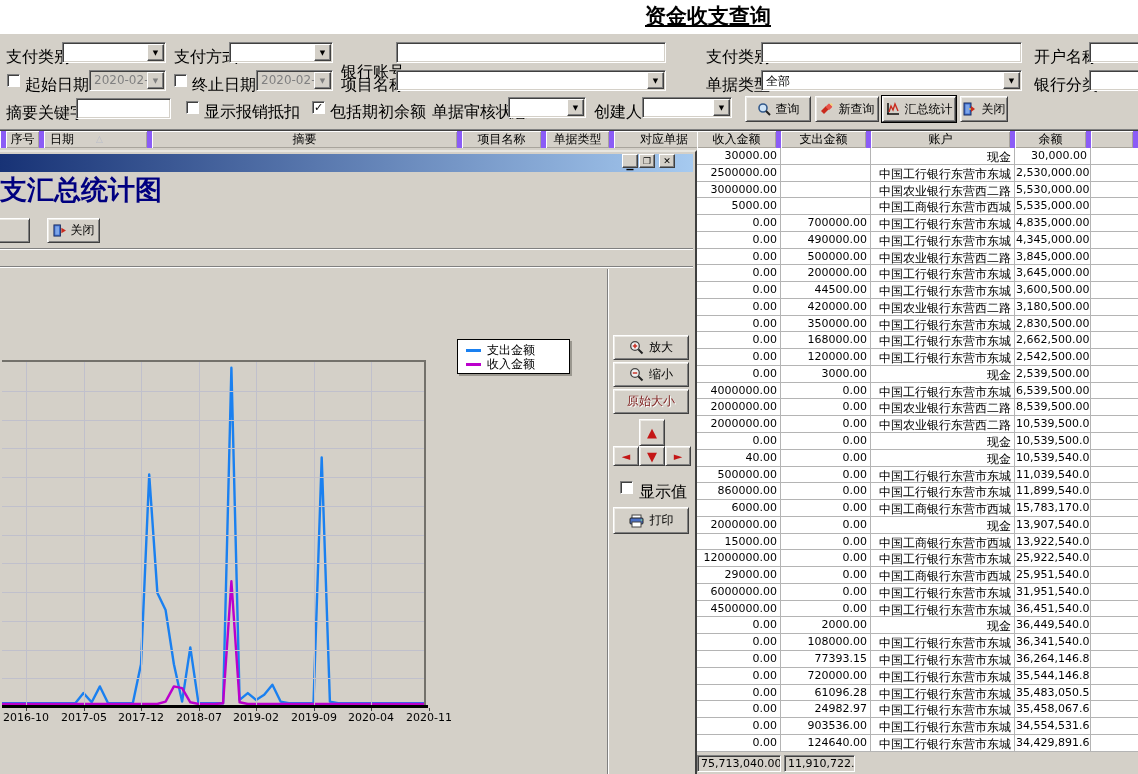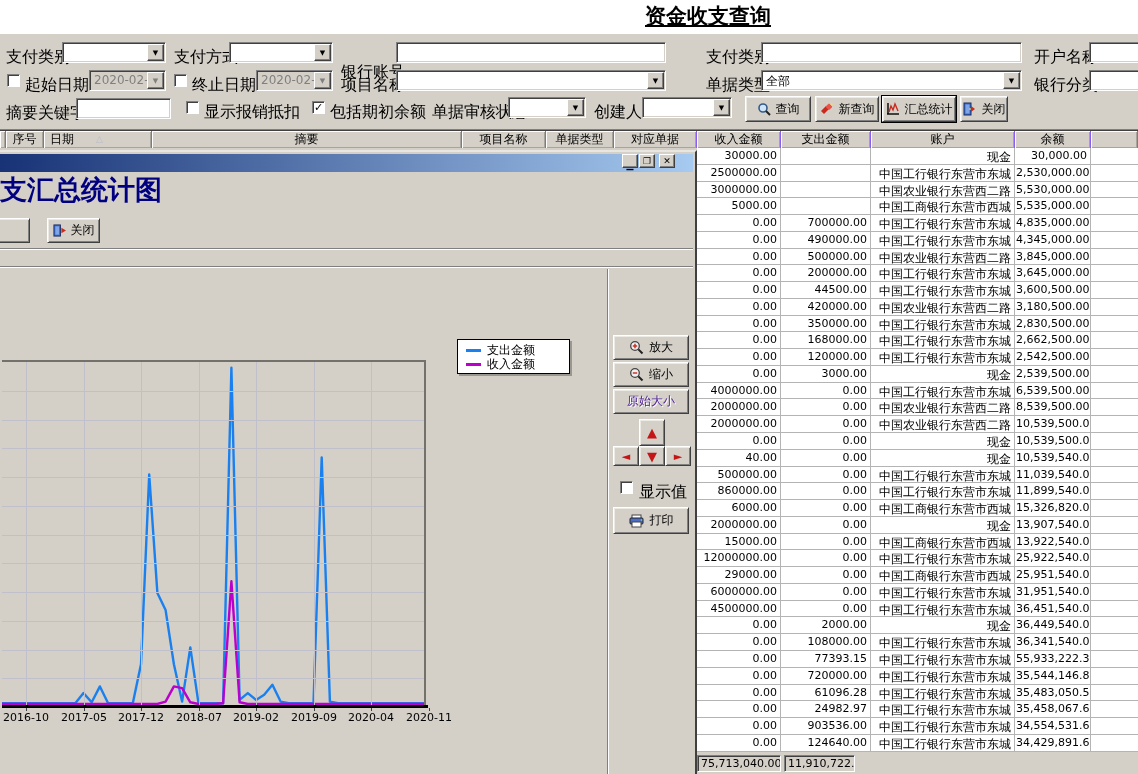--- a/index.html
+++ b/index.html
@@ -16,32 +16,32 @@
   .combo .drop{position:absolute;right:1px;top:1px;bottom:1px;width:17px;background:#d4d0c8;
       border:1px solid;border-color:#fff #404040 #404040 #fff;box-shadow:inset -1px -1px 0 #808080;
       font-size:7px;display:flex;align-items:center;justify-content:center;color:#000;}
   .disabled{background:#d4d0c8;color:#808080;}
   .disabled .drop{color:#808080;}
   
   .btn{position:absolute;background:#d4d0c8;border:1px solid;border-color:#fff #404040 #404040 #fff;
       box-shadow:inset 1px 1px 0 #eceae5, inset -1px -1px 0 #808080;
       display:flex;align-items:center;justify-content:center;gap:5px;font-size:12px;cursor:default;white-space:nowrap;}
   .btn.default{outline:1px solid #000;}
-  .btn.disabledtxt{color:#4c1d95;text-shadow:1px 1px 0 #fff;}
+  .btn.disabledtxt{color:#7f1d1d;text-shadow:1px 1px 0 #fff;}
   .cb{position:absolute;width:13px;height:13px;background:#fff;border:1px solid;
       border-color:#808080 #fff #fff #808080;box-shadow:inset 1px 1px 0 #404040;
       font-size:11px;line-height:11px;text-align:center;font-weight:bold;}
   
   #topstrip{left:0;top:0;width:1138px;height:33px;background:#fff;}
   #pagetitle{left:645px;top:2px;font-family:"DejaVu Serif","Liberation Serif",serif;
       font-size:21px;font-weight:bold;text-decoration:underline;}
   #filterpanel{left:0;top:33px;width:1138px;height:96px;background:#d4d0c8;border-top:1px solid #fff;}
   #filtersep{left:0;top:129px;width:1138px;height:2px;background:#808080;border-bottom:1px solid #404040;}
   
-  .hcell{position:absolute;top:131px;height:17px;background:#d4d0c8;border-right:1px solid #8b5cf6;
+  .hcell{position:absolute;top:131px;height:17px;background:#d4d0c8;border-right:5px solid #8b5cf6;
       box-shadow:inset 1px 1px 0 #fff, inset -1px -1px 0 #a8a49c;
       font-size:12px;display:flex;align-items:center;justify-content:center;overflow:hidden;}
   .hcell.leftalign{justify-content:flex-start;padding-left:6px;}
   
   #rtable{left:697px;top:148px;width:441px;height:604px;overflow:hidden;background:#fff;}
   .trow{display:flex;height:16.78px;background:#fff;}
   .tcell{border-right:1px solid #b4b4b4;border-bottom:1px solid #b4b4b4;font-size:11px;
       padding:1px 3px 0 1px;white-space:nowrap;overflow:hidden;text-align:right;}
   .c-in{width:84px;} .c-out{width:90px;} .c-acct{width:144px;font-size:12px;} .c-bal{width:76px;}
   .c-x{width:47px;border-right:none;}
@@ -179,21 +179,21 @@
     <span>关闭</span>
   </div>
 
   <div class="hcell" style="left:0px;width:6px"></div>
   <div class="hcell" style="left:6px;width:38px">序号</div>
   <div class="hcell leftalign" style="left:44px;width:108px">日期</div>
   <span id="sorttri">△</span>
   <div class="hcell" style="left:152px;width:310px">摘要</div>
   <div class="hcell" style="left:462px;width:84px">项目名称</div>
   <div class="hcell" style="left:546px;width:68px">单据类型</div>
-  <div class="hcell" style="left:614px;width:83px">对应单据</div>
+  <div class="hcell" style="left:614px;width:105px">对应单据</div>
   <div class="hcell" style="left:697px;width:84px">收入金额</div>
   <div class="hcell" style="left:781px;width:90px">支出金额</div>
   <div class="hcell" style="left:871px;width:144px">账户</div>
   <div class="hcell" style="left:1015px;width:76px">余额</div>
   <div class="hcell" style="left:1091px;width:47px"></div>
 
   <div class="abs" id="rtable">
       <div class="trow">
         <div class="tcell c-in">30000.00</div>
         <div class="tcell c-out"></div>
@@ -338,21 +338,21 @@
         <div class="tcell c-in">860000.00</div>
         <div class="tcell c-out">0.00</div>
         <div class="tcell c-acct">中国工行银行东营市东城</div>
         <div class="tcell c-bal">11,899,540.0</div>
         <div class="tcell c-x"></div>
       </div>
       <div class="trow">
         <div class="tcell c-in">6000.00</div>
         <div class="tcell c-out">0.00</div>
         <div class="tcell c-acct">中国工商银行东营市西城</div>
-        <div class="tcell c-bal">15,326,820.0</div>
+        <div class="tcell c-bal">15,783,170.0</div>
         <div class="tcell c-x"></div>
       </div>
       <div class="trow">
         <div class="tcell c-in">2000000.00</div>
         <div class="tcell c-out">0.00</div>
         <div class="tcell c-acct">现金</div>
         <div class="tcell c-bal">13,907,540.0</div>
         <div class="tcell c-x"></div>
       </div>
       <div class="trow">
@@ -401,21 +401,21 @@
         <div class="tcell c-in">0.00</div>
         <div class="tcell c-out">108000.00</div>
         <div class="tcell c-acct">中国工行银行东营市东城</div>
         <div class="tcell c-bal">36,341,540.0</div>
         <div class="tcell c-x"></div>
       </div>
       <div class="trow">
         <div class="tcell c-in">0.00</div>
         <div class="tcell c-out">77393.15</div>
         <div class="tcell c-acct">中国工行银行东营市东城</div>
-        <div class="tcell c-bal">55,933,222.3</div>
+        <div class="tcell c-bal">36,264,146.8</div>
         <div class="tcell c-x"></div>
       </div>
       <div class="trow">
         <div class="tcell c-in">0.00</div>
         <div class="tcell c-out">720000.00</div>
         <div class="tcell c-acct">中国工行银行东营市东城</div>
         <div class="tcell c-bal">35,544,146.8</div>
         <div class="tcell c-x"></div>
       </div>
       <div class="trow">

